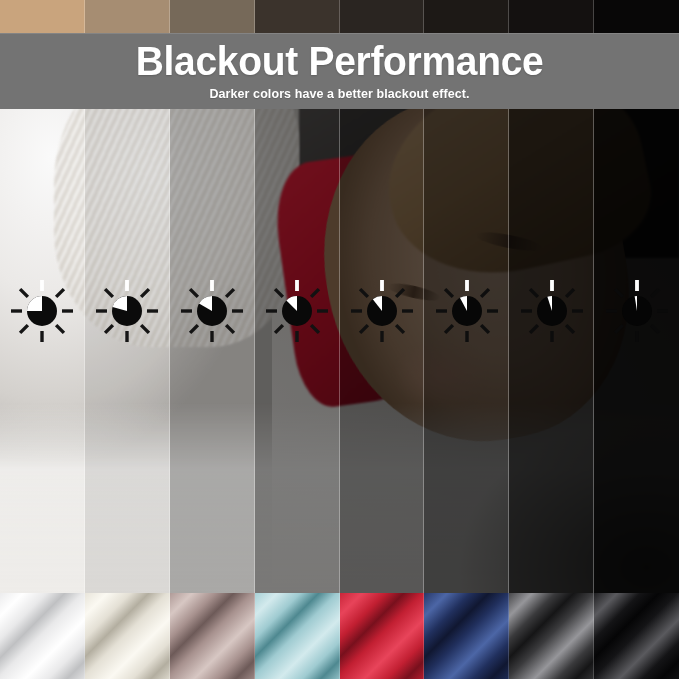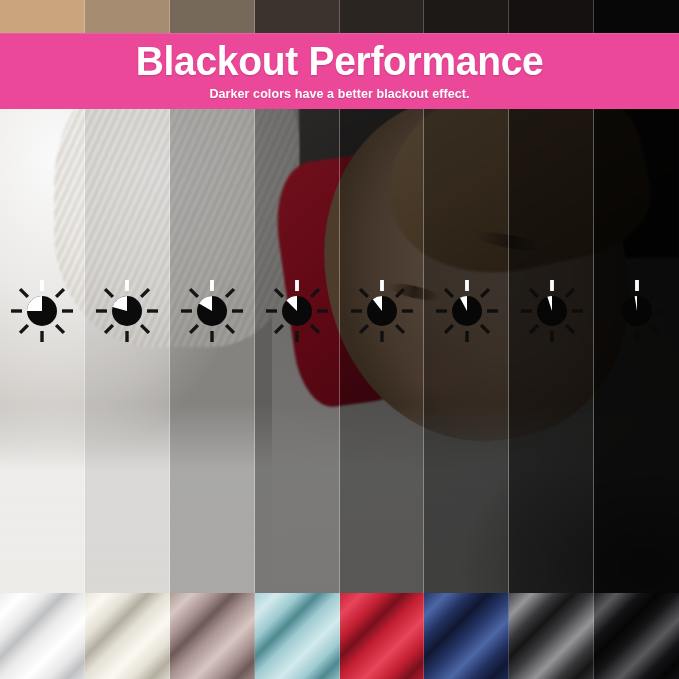--- a/index.html
+++ b/index.html
@@ -338,21 +338,21 @@
             <line x1="18" y1="38" x2="7" y2="38.00000000000001" stroke="#0a0a0a" stroke-width="3.4" stroke-linecap="butt"></line>
             <line x1="23.857864376269045" y1="23.85786437626905" x2="16.07968978321702" y2="16.079689783217027" stroke="#0a0a0a" stroke-width="3.4" stroke-linecap="butt"></line>
             <circle cx="38" cy="38" r="15" fill="#050505"></circle>
             <path d="M 38 38 L 38 23 A 15 15 0 0 0 35.653483024396536 23.184674891072937 Z" fill="#ffffff"></path>
             <line x1="38" y1="18" x2="38" y2="7" stroke="#ffffff" stroke-width="3.4"></line>
           </svg>
         </div>
       </div>
   </div>
 
-  <div id="header-band" style="background: #ec4899;">
+  <div id="header-band" style="background: #737373;">
     <div id="title">Blackout Performance</div>
     <div id="subtitle">Darker colors have a better blackout effect.</div>
   </div>
 
   <div id="swatch-row">
       <div class="sw" style="background: rgb(233, 233, 234);">
         <div class="folds" style="background: linear-gradient(rgb(233, 233, 234) 0%, rgb(255, 255, 255) 12%, rgb(233, 233, 234) 22%, rgb(191, 192, 194) 30%, rgb(233, 233, 234) 38%, rgb(255, 255, 255) 50%, rgb(233, 233, 234) 60%, rgb(191, 192, 194) 68%, rgb(233, 233, 234) 78%, rgb(255, 255, 255) 88%, rgb(233, 233, 234) 100%);"></div>
       </div>
       <div class="sw" style="background: rgb(228, 224, 213);">
         <div class="folds" style="background: linear-gradient(rgb(228, 224, 213) 0%, rgb(251, 249, 242) 12%, rgb(228, 224, 213) 22%, rgb(179, 174, 160) 30%, rgb(228, 224, 213) 38%, rgb(251, 249, 242) 50%, rgb(228, 224, 213) 60%, rgb(179, 174, 160) 68%, rgb(228, 224, 213) 78%, rgb(251, 249, 242) 88%, rgb(228, 224, 213) 100%);"></div>

